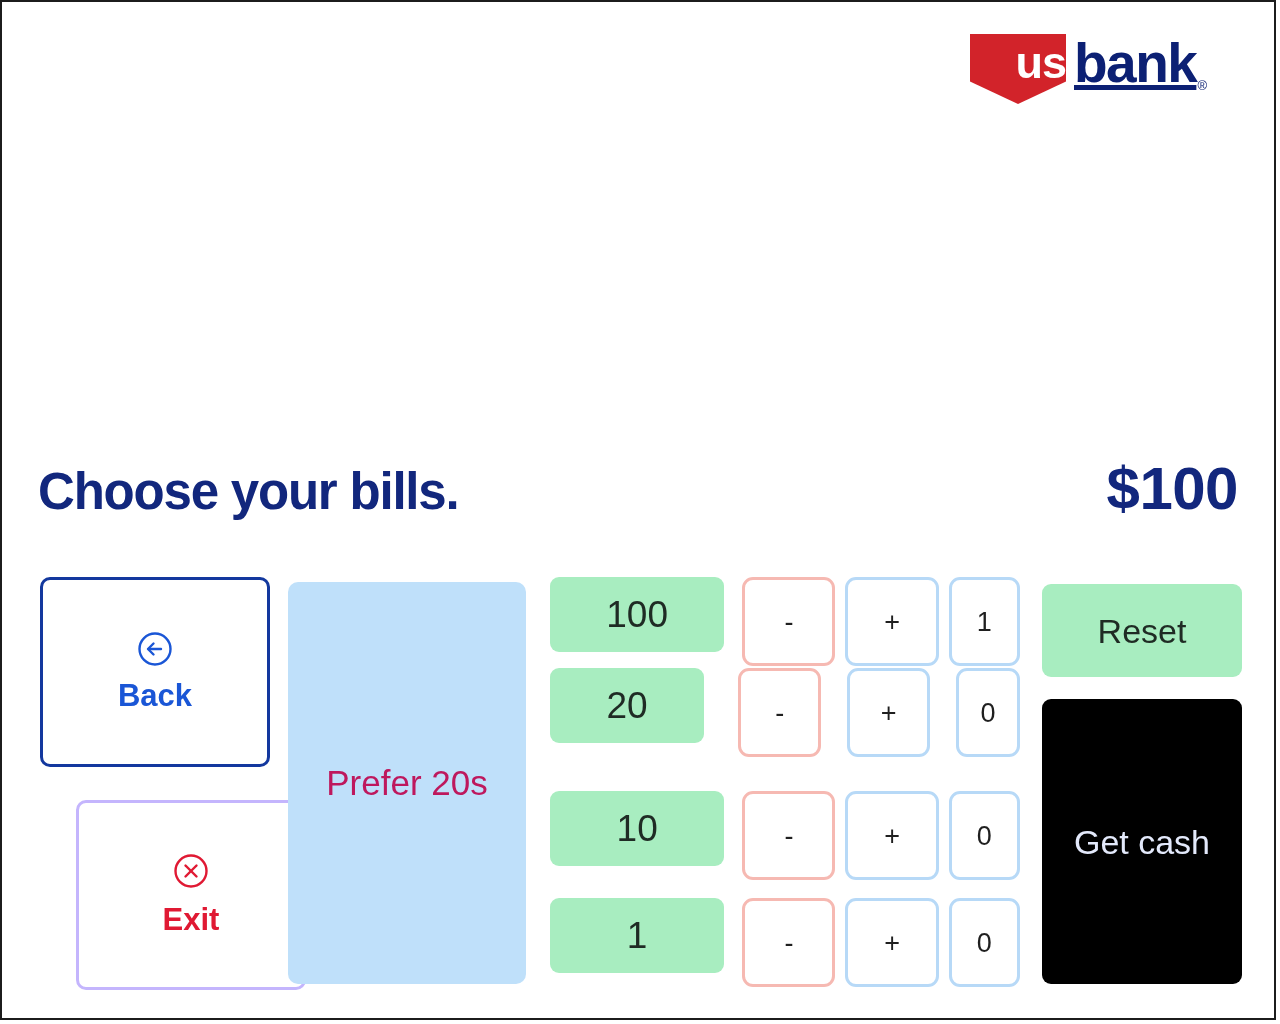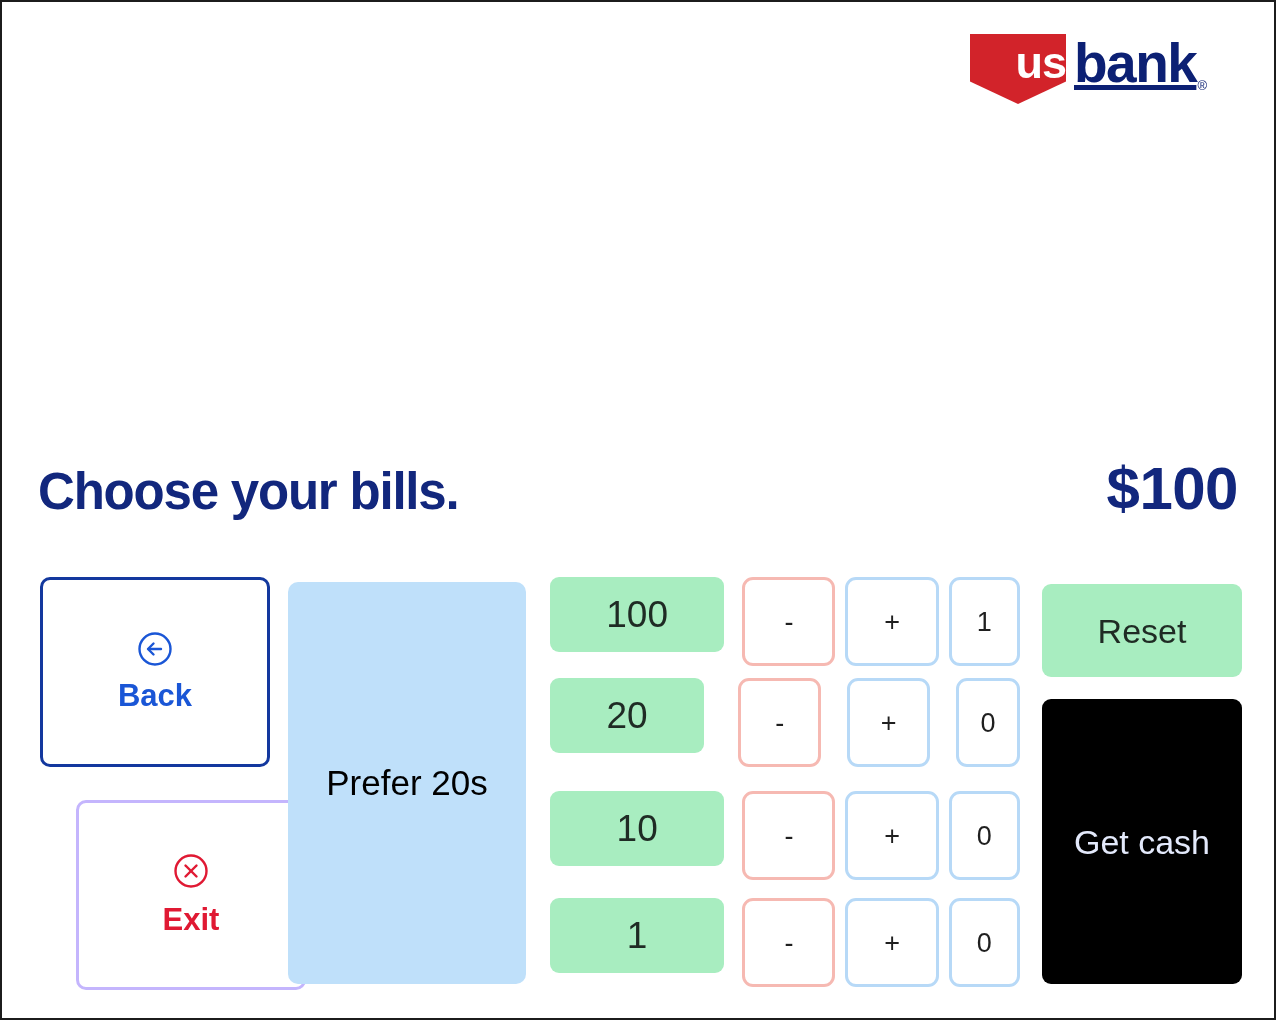--- a/index.html
+++ b/index.html
@@ -170,21 +170,21 @@
     height: 402px;
     background: #bfe0fa;
     border-radius: 10px;
     display: flex;
     align-items: center;
     justify-content: center;
     cursor: pointer;
     box-sizing: border-box;
   }
   #prefer-20s-button .pref-label {
-    color: #000000;
+    color: #be185d;
     font-size: 35px;
     line-height: 40px;
     text-align: center;
   }
 
   
   #denom-rows {
     position: absolute;
     left: 548px;
     top: 575px;
@@ -193,21 +193,21 @@
   }
   .denom-row {
     position: absolute;
     left: 0;
     width: 470px;
     height: 83px;
     display: flex;
     align-items: flex-start;
   }
   .denom-row.r0 { top: 0px; }
-  .denom-row.r1 { top: 101px; gap: 16px; }
+  .denom-row.r1 { top: 91px; gap: 16px; }
   .denom-row.r2 { top: 214px; }
   .denom-row.r3 { top: 321px; }
 
   .denom-chip {
     width: 176px;
     height: 75px;
     background: #a8edc0;
     border-radius: 9px;
     display: flex;
     align-items: center;

